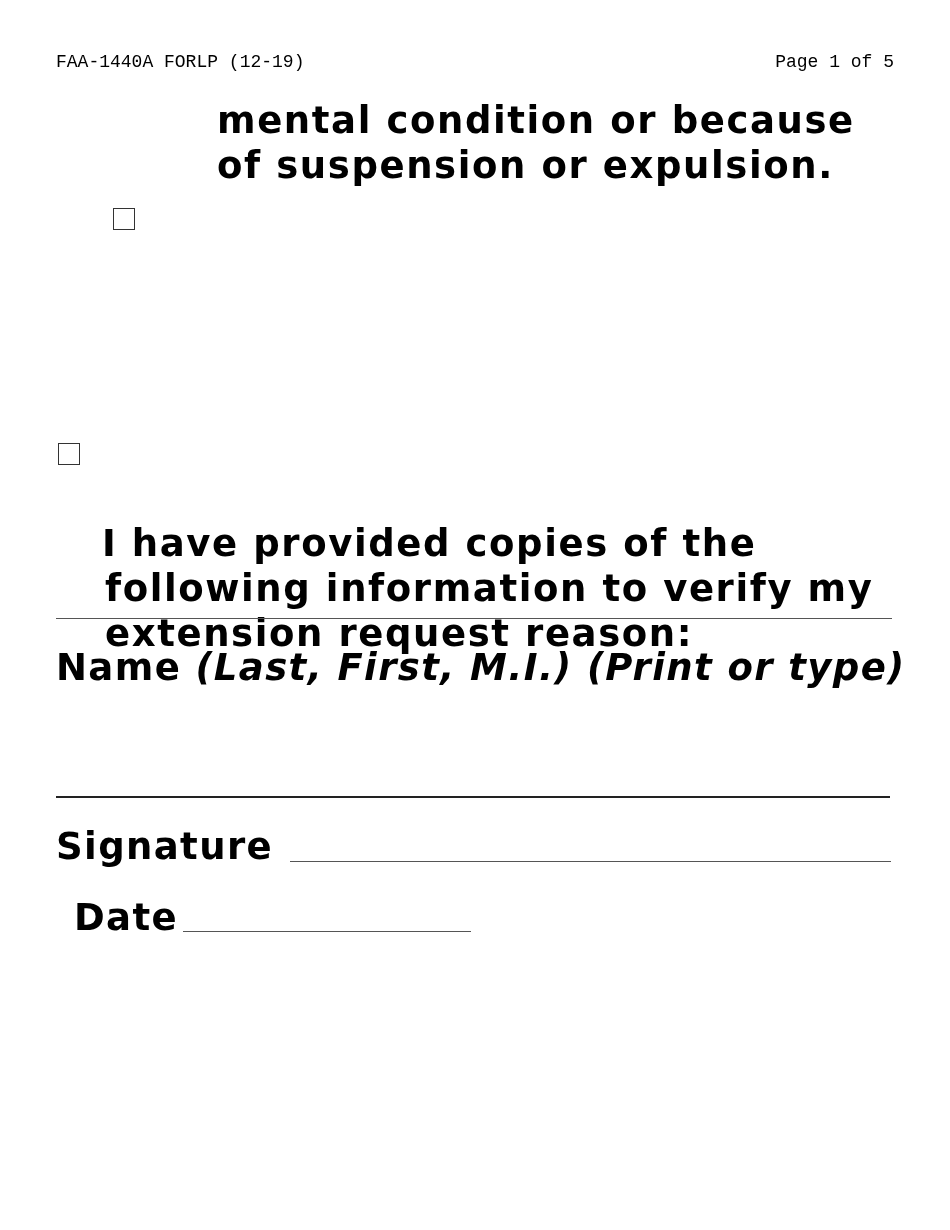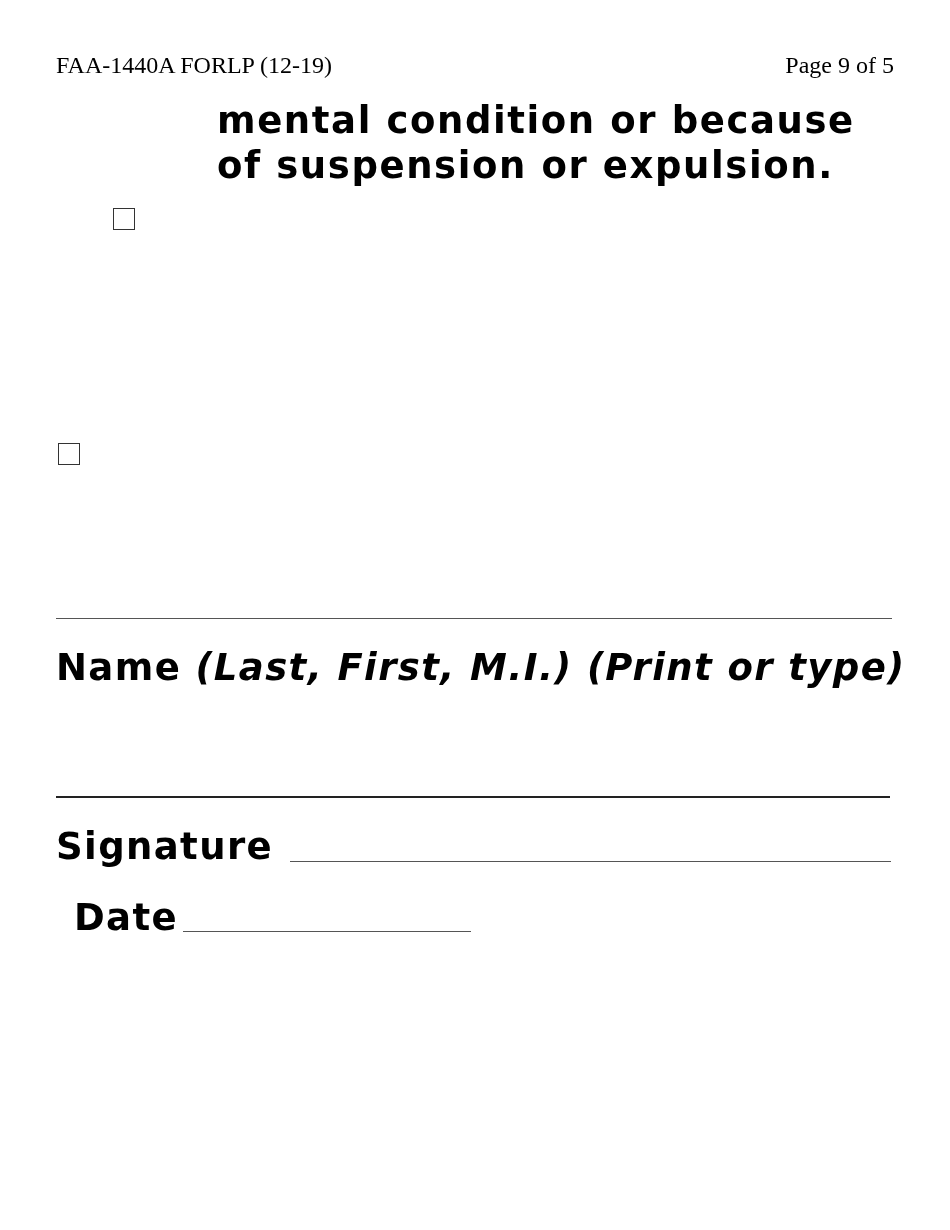--- a/index.html
+++ b/index.html
@@ -1,20 +1,20 @@
 <!DOCTYPE html>
 <html><head>
   <meta charset="utf-8">
   <style>
     html, body { margin: 0; padding: 0; background: #ffffff; }
     body {
       width: 950px; height: 1230px; position: relative; overflow: hidden;
       font-family: "DejaVu Sans", sans-serif; color: #000;
     }
-    .hdr { position: absolute; top: 52px; font-size: 24px; font-family: Liberation Serif, serif; font-weight: normal; letter-spacing: 0; }
+    .hdr { position: absolute; top: 52px; font-size: 18px; font-family: Liberation Mono, monospace; font-weight: normal; letter-spacing: 0; }
     .hdr-left { left: 56px; }
     .hdr-right { right: 56px; }
     .big {
       position: absolute; font-weight: bold; font-size: 37px; line-height: 45px;
       letter-spacing: 1.6px; white-space: pre-line;
     }
     .cont { left: 217px; top: 98px; }
     .opt1 { left: 112px; top: 196px; }
     .opt1 .txt { display: block; padding-left: 52px; text-indent: -4px; }
     .opt2 { left: 56px; top: 431px; }
@@ -31,31 +31,34 @@
     .rule-name { left: 56px; top: 796px; width: 834px; border-top: 2px solid #222; }
     .sig-label { position: absolute; left: 56px; top: 824px; font-size: 37px; line-height: 45px; font-weight: bold; letter-spacing: 1.4px; }
     .rule-sig { left: 290px; top: 861px; width: 601px; border-top: 1.5px solid #555; }
     .date-label { position: absolute; left: 56px; top: 895px; font-size: 37px; line-height: 45px; font-weight: bold; letter-spacing: 1.4px; margin-left: 18px; }
     .rule-date { left: 183px; top: 931px; width: 288px; border-top: 1.5px solid #555; }
   </style>
 </head>
 <body>
 
 <div class="hdr hdr-left">FAA-1440A FORLP (12-19)</div>
-<div class="hdr hdr-right">Page 9 of 5</div>
+<div class="hdr hdr-right">Page 1 of 5</div>
 
 <div class="big cont">mental condition or because
 of suspension or expulsion.</div>
 
 <div class="big opt1">
   <span class="cb"></span>
 </div>
 
 <div class="big opt2">
   <span class="cb"></span>
+  <span class="txt">I have provided copies of the
+following information to verify my
+extension request reason:</span>
 </div>
 
 <div class="rule rule-info"></div>
 
 <div class="name-label">
   <span>Name</span>
   <i>(Last, First, M.I.) (Print or type)</i>
 </div>
 <div class="rule rule-name"></div>
 

